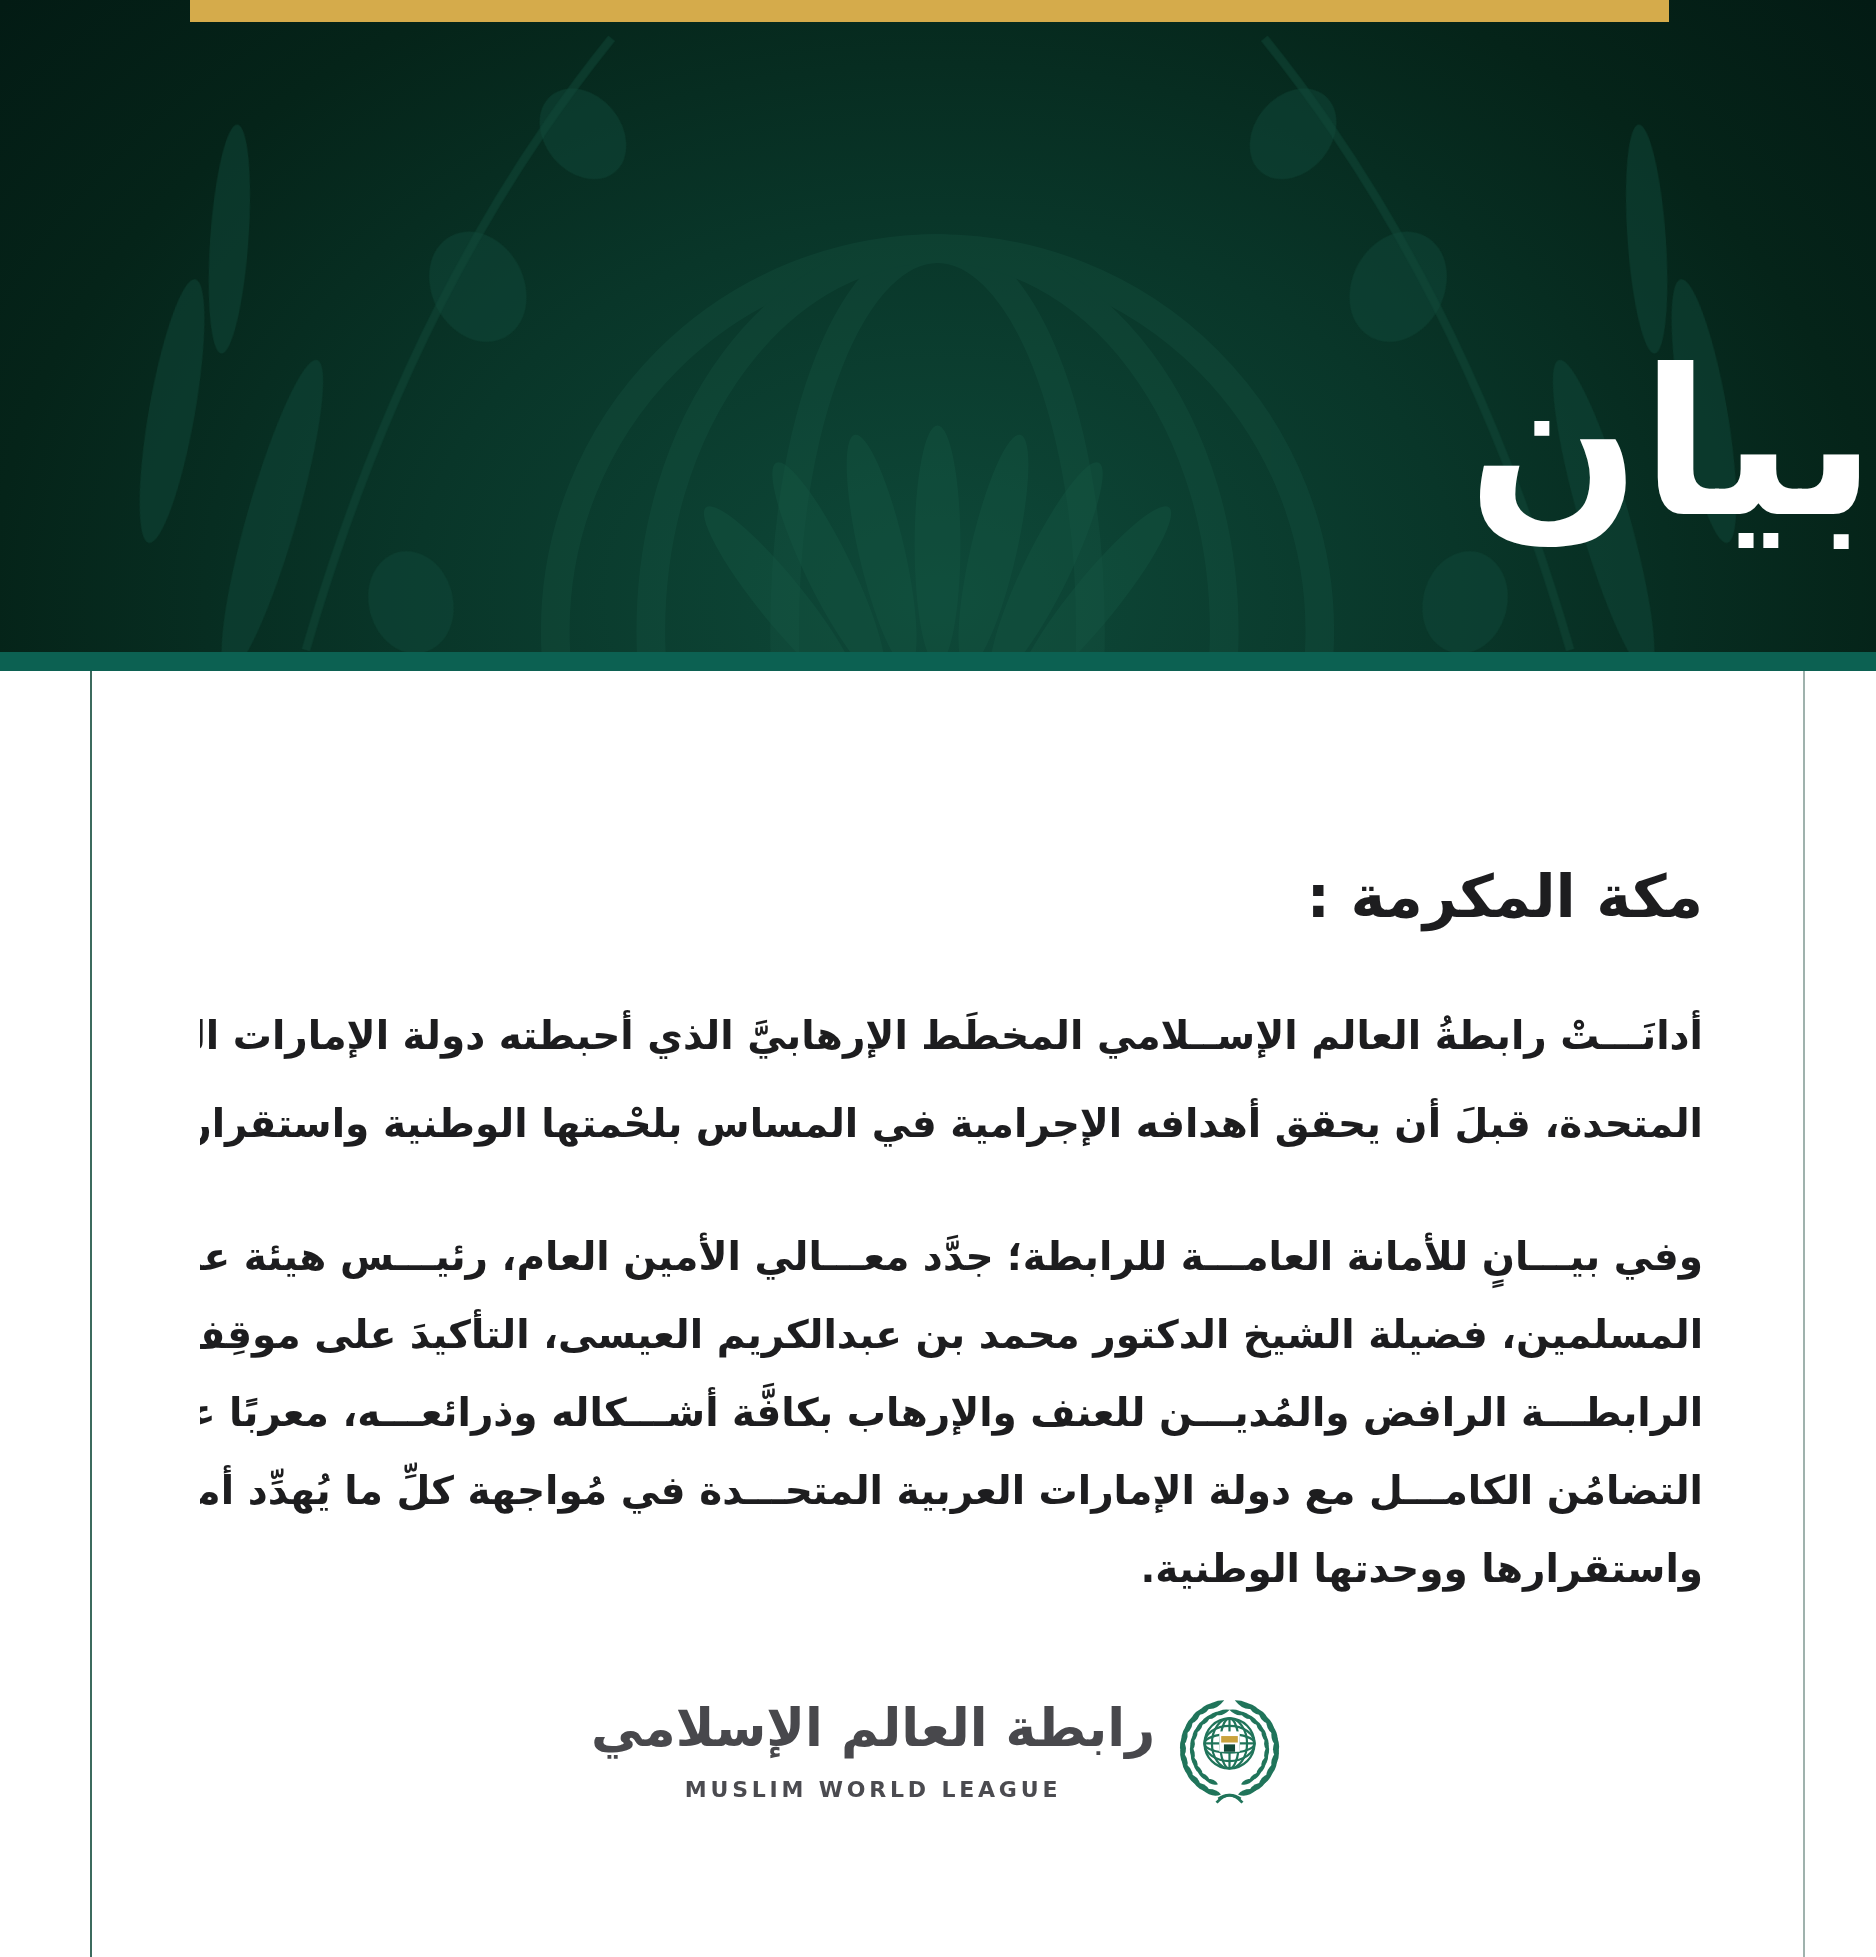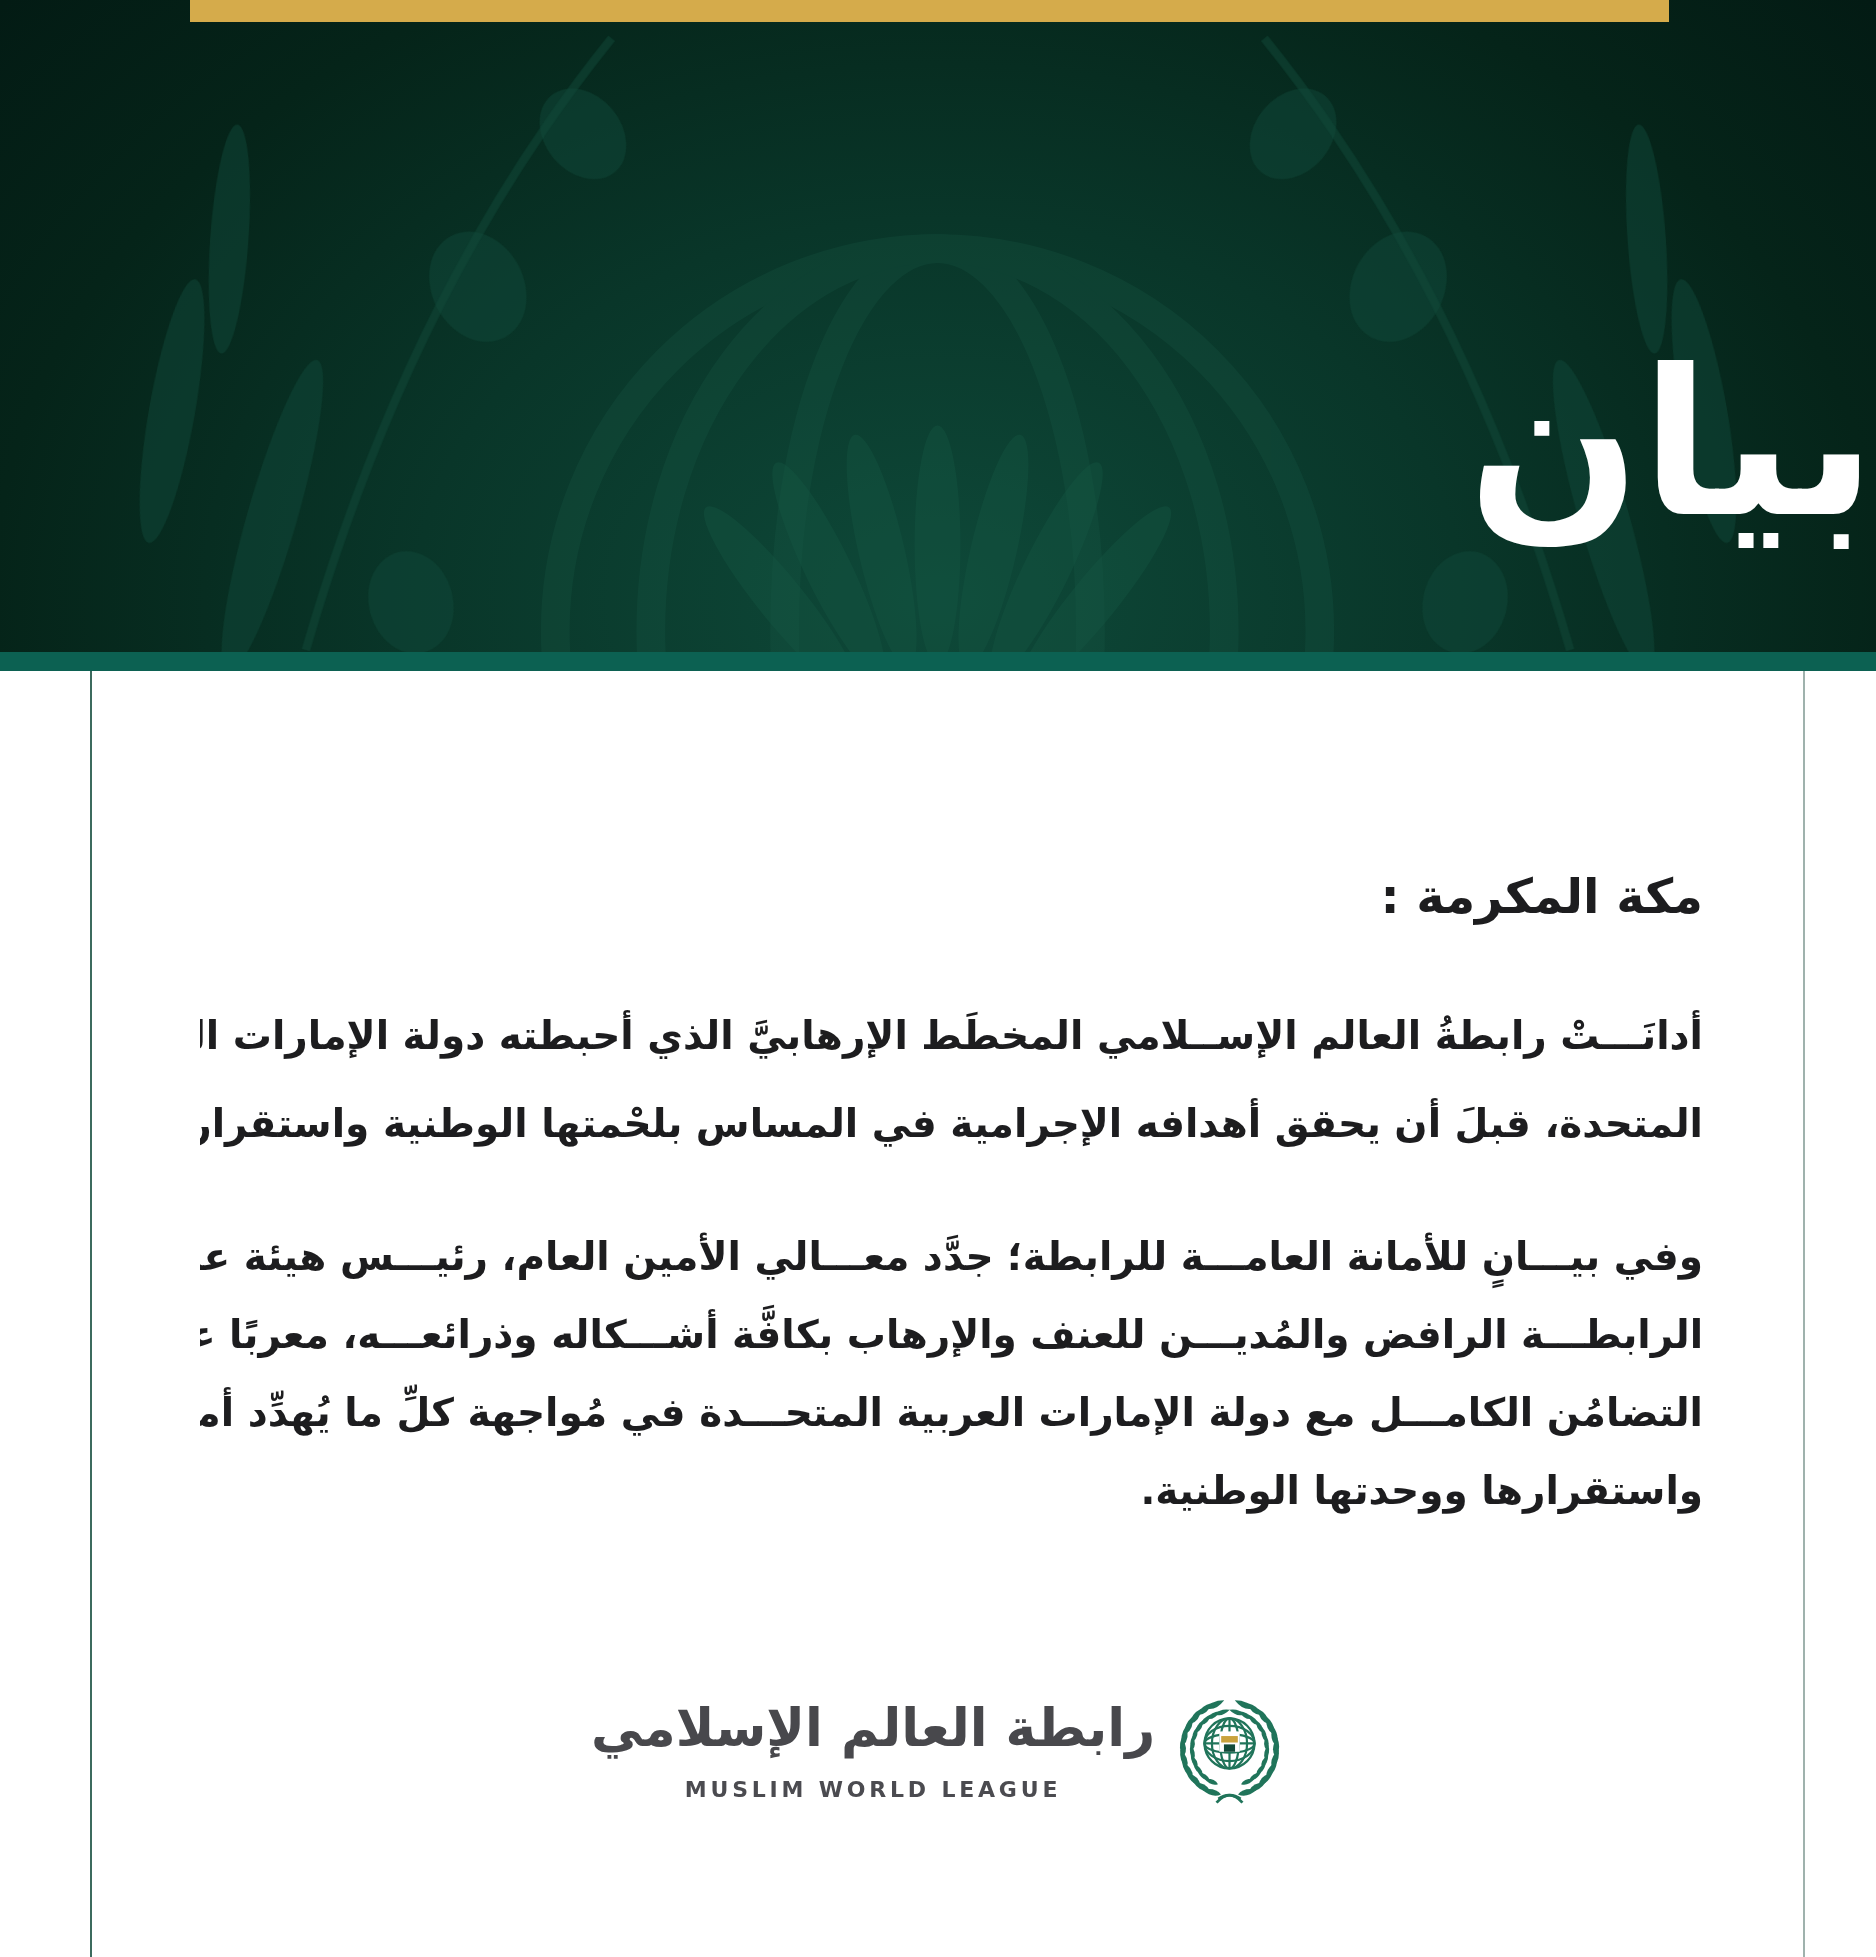--- a/index.html
+++ b/index.html
@@ -30,21 +30,21 @@
   }
   
   .frame-line{position:absolute;top:671px;bottom:0;width:1.9px;}
   .frame-line.left{left:90px;background:#3c6b5e;}
   .frame-line.right{left:1803px;background:#9fb2ad;}
   .doc{
     position:absolute;top:671px;right:173px;width:1503px;
     direction:rtl;color:#1d1d1f;font-weight:bold;
   }
   .dateline{
-    margin-top:191px;font-size:48px;line-height:69px;text-align:right;
+    margin-top:191px;font-size:59px;line-height:69px;text-align:right;
   }
   .para .ar-line{
     white-space:nowrap;overflow:hidden;
     text-align:justify;text-align-last:justify;
     font-size:39px;
   }
   .para .ar-line.last{text-align:right;text-align-last:right;}
   .p1{margin-top:61px;}
   .p1 .ar-line{line-height:88px;}
   .p2{margin-top:50px;}
@@ -113,20 +113,21 @@
   <main class="doc" style="color: rgb(29, 29, 31);">
     <div class="dateline">مكة المكرمة :</div>
 
     <section class="para p1">
       <div class="ar-line">أدانَـــتْ رابطةُ العالم الإســلامي المخطَط الإرهابيَّ الذي أحبطته دولة الإمارات العربية</div>
       <div class="ar-line last">المتحدة، قبلَ أن يحقق أهدافه الإجرامية في المساس بلحْمتها الوطنية واستقرارها.</div>
     </section>
 
     <section class="para p2">
       <div class="ar-line">وفي بيـــانٍ للأمانة العامـــة للرابطة؛ جدَّد معـــالي الأمين العام، رئيـــس هيئة علماء</div>
+      <div class="ar-line">المسلمين، فضيلة الشيخ الدكتور محمد بن عبدالكريم العيسى، التأكيدَ على موقِف</div>
       <div class="ar-line">الرابطـــة الرافض والمُديـــن للعنف والإرهاب بكافَّة أشـــكاله وذرائعـــه، معربًا عن</div>
       <div class="ar-line">التضامُن الكامـــل مع دولة الإمارات العربية المتحـــدة في مُواجهة كلِّ ما يُهدِّد أمنَها</div>
       <div class="ar-line last">واستقرارها ووحدتها الوطنية.</div>
     </section>
   </main>
 
   <div class="logo">
     <div class="logo-text">
       <div class="logo-arabic" style="color: rgb(72, 72, 76);">رابطة العالم الإسلامي</div>
       <div class="logo-english">MUSLIM WORLD LEAGUE</div>

